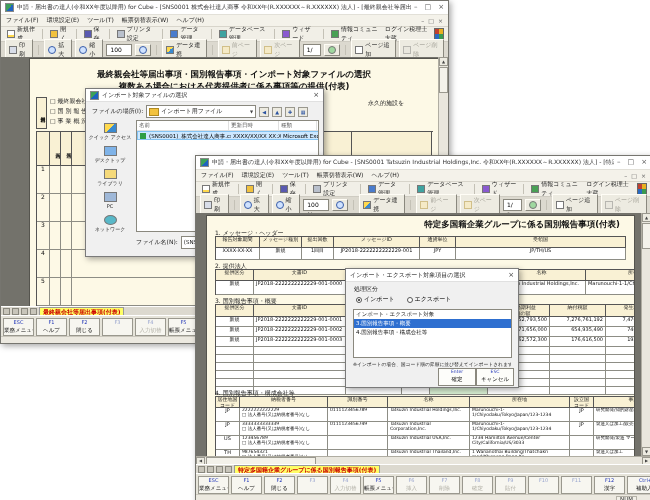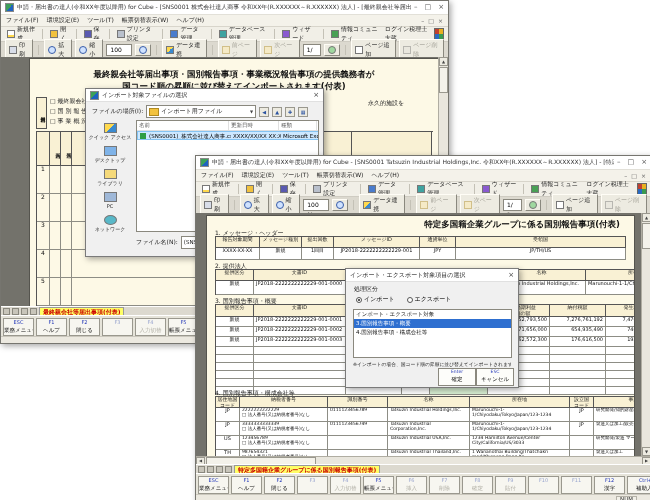--- a/index.html
+++ b/index.html
@@ -237,22 +237,22 @@
           <i class="ticon page-add-icon"></i>
           <span>ページ追加</span>
         </span>
         <span class="t2btn dis">
           <i class="ticon page-del-icon"></i>
           <span>ページ削除</span>
         </span>
       </div>
     <div class="docarea" style="top:56px;height:249px;">
       <div class="paper" style="left:28px;top:1px;width:408px;height:260px;">
-        <div class="bg-title" style="top:10px;">最終親会社等届出事項・国別報告事項・事業概況報告事項の提供義務者が</div>
-        <div class="bg-title" style="top:22px;">国コード順の昇順に並び替えてインポートされます(付表)</div>
+        <div class="bg-title" style="top:10px;">最終親会社等届出事項・国別報告事項・インポート対象ファイルの選択</div>
+        <div class="bg-title" style="top:22px;">複数ある場合における代表提供者に係る事項等の提供(付表)</div>
         <div class="vlabel" style="left:6px;top:38px;width:9px;height:28px;">提供内容</div>
         <div class="chkline" style="left:20px;top:38px;">□ 最終親会社等届出事項</div>
         <div class="chkline" style="left:20px;top:48px;">□ 国 別 報 告 事 項</div>
         <div class="chkline" style="left:20px;top:58px;">□ 事 業 概 況 報 告 事 項</div>
         <div class="chkline" style="left:338px;top:40px;">永久的施設を</div>
         <div class="grid bggrid" style="left:6px;top:72px;">
             <div class="th"></div>
             <div class="th">内国法人</div>
             <div class="th">外国法人</div>
             <div class="th"></div>

